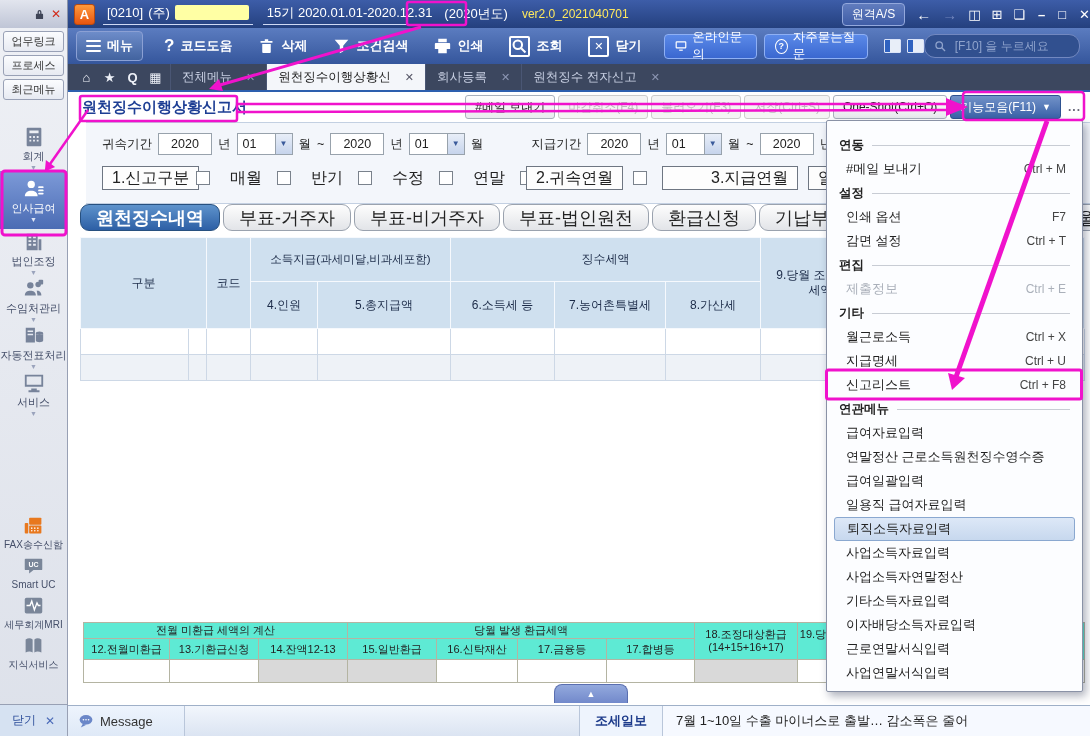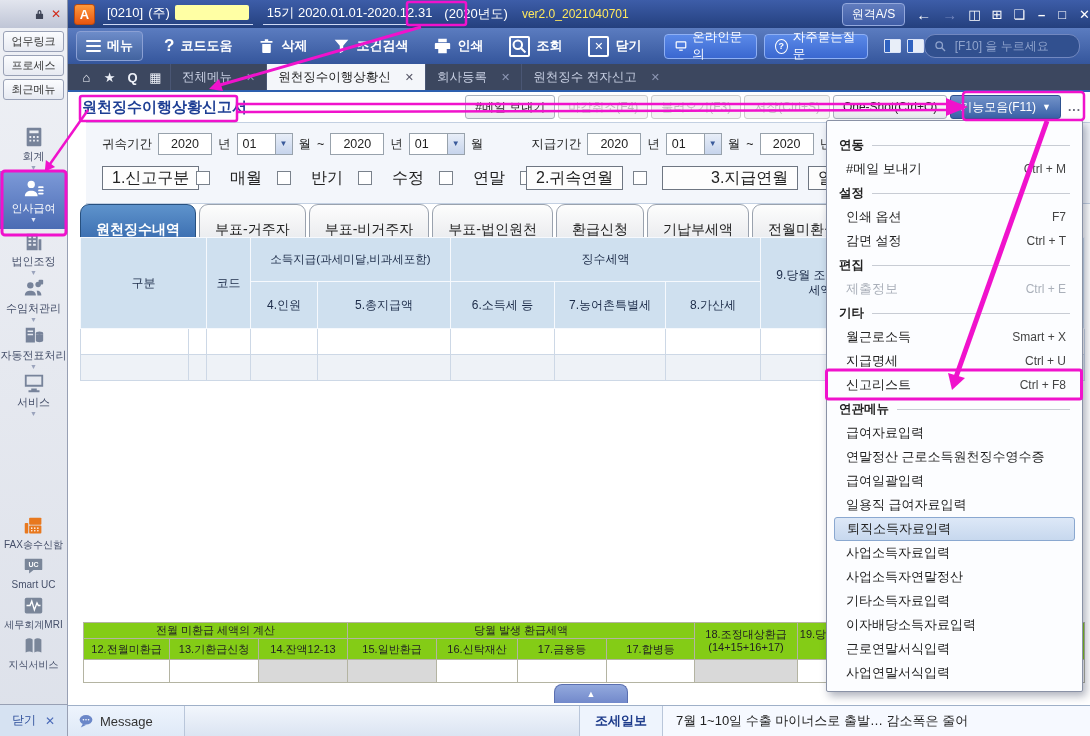--- a/index.html
+++ b/index.html
@@ -80,37 +80,37 @@
   .fbox{border:1px solid #6e7682;background:#fdfdfd;height:22px;line-height:22px;padding:0 9px;display:inline-block;white-space:nowrap;overflow:hidden;}
   .frow2 .lead{margin-left:16px;}
   .checks{position:absolute;left:110px;top:0;display:flex;align-items:center;gap:15px;height:24px;}
   .chk{display:flex;align-items:center;gap:20px;}
   .cb{width:12px;height:12px;border:1px solid #7a828c;background:#fff;display:inline-block;}
   .fb2{position:absolute;left:440px;top:0;}
   .fb3{position:absolute;left:576px;top:0;padding-left:48px;}
   .fb4{position:absolute;left:722px;top:0;width:80px;}
   
   .vtabs{position:absolute;top:112px;left:12px;display:flex;gap:3px;}
-  .vtab{height:25px;padding:12px 15px;border:1px solid #9aa2ae;border-radius:9px;font-size:14px;color:#222;
+  .vtab{height:25px;padding:0 15px;border:1px solid #9aa2ae;border-radius:9px;font-size:18px;color:#222;
     background:linear-gradient(#fdfdfd,#e2e4e8);display:flex;align-items:center;white-space:nowrap;}
   .vtab.active{background:linear-gradient(#5e93cc,#2d5fa5);color:#fff;border-color:#27507f;font-weight:bold;}
   
   .mtab{position:absolute;left:12px;top:145px;width:1005px;border-collapse:collapse;table-layout:fixed;}
   .mtab th{background:#cfe0ef;border:1px solid #f6f9fd;font-weight:normal;font-size:12px;color:#1c2b48;
     text-align:center;overflow:hidden;white-space:nowrap;padding:12px 2px;}
   .mtab .h1 th{height:19px;}
   .mtab .h2 th{height:22px;}
   .mtab th.wrap{white-space:normal;line-height:1.25;padding:0 14px;}
   .mtab td{border:1px solid #cdd8e6;height:23px;background:#fff;}
   .mtab tr.alt td{background:#eef2f7;}
   .mtab{border:1px solid #9ab0ca;}
   
   .btab{position:absolute;left:15px;top:530px;width:1002px;border-collapse:collapse;table-layout:fixed;
     font-size:11px;border:1px solid #9a9a8a;}
-  .btab th{background:#84cc16;border:1px solid #b4b4a2;font-weight:normal;color:#222;text-align:center;
+  .btab th{background:#5eead4;border:1px solid #b4b4a2;font-weight:normal;color:#222;text-align:center;
     overflow:hidden;white-space:nowrap;padding:0 1px;}
   .btab .g th{height:15px;}
   .btab .s th{height:20px;}
   .btab th.wrap{white-space:normal;line-height:1.2;}
   .btab td{border:1px solid #b4b4a2;height:20px;background:#fff;}
   .btab td.gray{background:#d9d9d9;}
   .uparrow{position:absolute;left:486px;top:592px;width:72px;height:18px;border:1px solid #5a6fb0;border-bottom:none;
     border-radius:8px 8px 0 0;background:linear-gradient(#93a9dd,#7289cb);color:#fff;font-size:9px;
     display:flex;align-items:center;justify-content:center;}
   
@@ -631,21 +631,21 @@
   <div class="mitem dis">
       <span>제출정보</span>
       <span class="sc">Ctrl + E</span>
     </div>
   <div class="mhead">
       <span>기타</span>
       <i class="rule"></i>
     </div>
   <div class="mitem">
       <span>월근로소득</span>
-      <span class="sc">Smart + X</span>
+      <span class="sc">Ctrl + X</span>
     </div>
   <div class="mitem">
       <span>지급명세</span>
       <span class="sc">Ctrl + U</span>
     </div>
   <div class="mitem">
       <span>신고리스트</span>
       <span class="sc">Ctrl + F8</span>
     </div>
   <div class="mhead">

